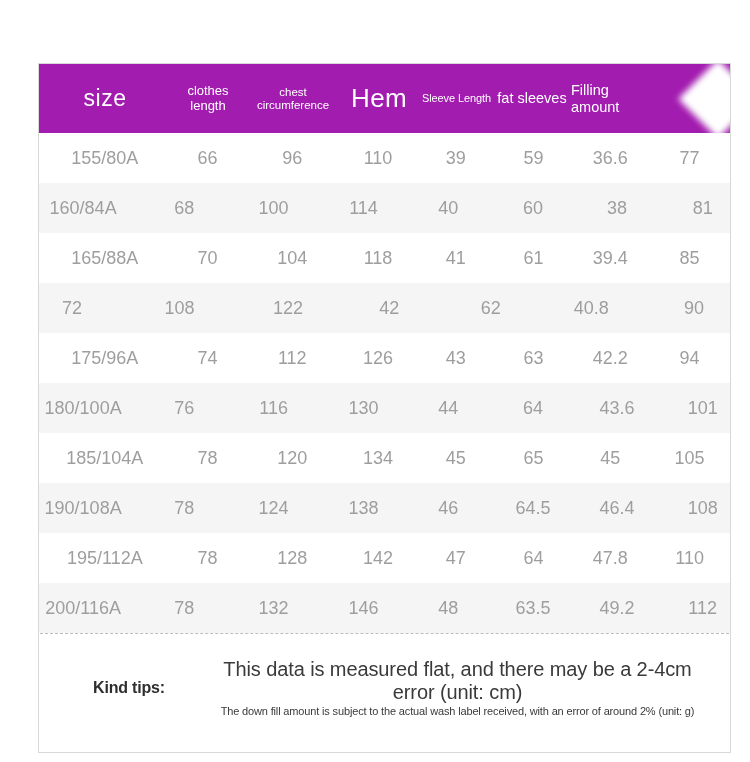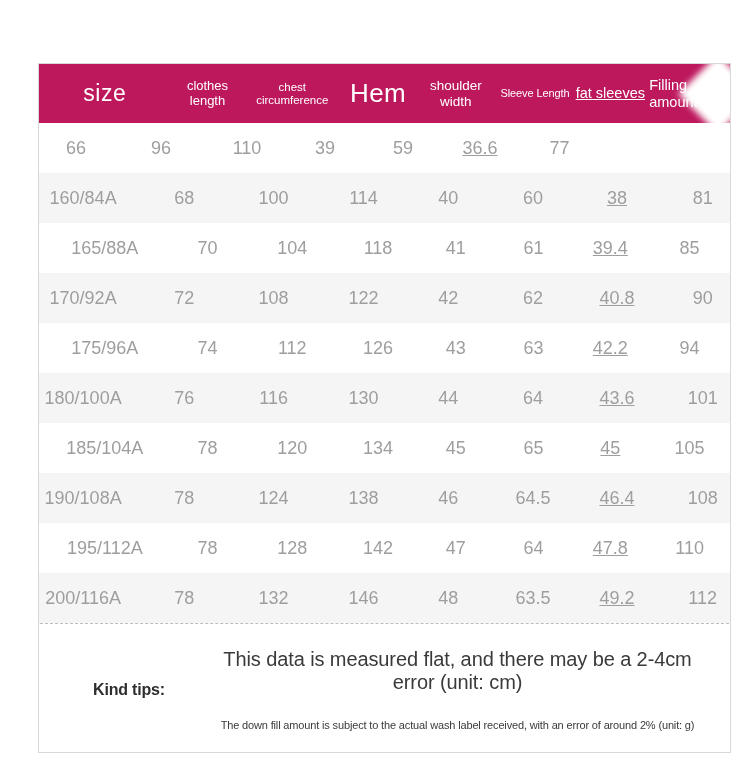--- a/index.html
+++ b/index.html
@@ -23,42 +23,42 @@
     height: 690px;
     box-sizing: border-box;
     border: 1px solid #d8d8d8;
     background: #ffffff;
     overflow: hidden;
   }
 
   
   #table-header {
     position: relative;
-    height: 59px;
-    background: #be185d;
+    height: 69px;
+    background: #a21caf;
     display: flex;
     align-items: center;
     overflow: hidden;
   }
   #table-header .hcell {
     color: #ffffff;
     text-align: center;
     line-height: 1.12;
     white-space: pre-line;
     box-sizing: border-box;
     padding: 0 2px;
     overflow: hidden;
   }
   .c0 { width: 132px; }
   .c1 { width:  74px; }
   .c2 { width:  96px; }
   .c3 { width:  76px; }
   .c4 { width:  80px; }
   .c5 { width:  76px; }
-  .c6 { width:  78px; text-decoration: underline; }
+  .c6 { width:  78px; }
   .c7 { width:  81px; }
 
   #table-header .c0 { font-size: 23px; font-weight: 400; letter-spacing: .5px; }
   #table-header .c1 { font-size: 13px; }
   #table-header .c2 { font-size: 11.5px; }
   #table-header .c3 { font-size: 26px; letter-spacing: .3px; }
   #table-header .c4 { font-size: 13.5px; }
   #table-header .c5 { font-size: 11px; font-stretch: condensed; letter-spacing: -.1px; text-align: right; }
   #table-header .c6 { font-size: 14.5px; }
   #table-header .c7 { font-size: 14.5px; text-align: left; padding-left: 0; }
@@ -125,45 +125,44 @@
     font-size: 20px;
     color: #3a3a3a;
     font-stretch: condensed;
     letter-spacing: -.1px;
   }
   #tip-line-2 {
     font-size: 11px;
     color: #3a3a3a;
     font-stretch: condensed;
     letter-spacing: -.15px;
-    margin-top: 25px;
+    margin-top: 1px;
   }
 </style>
 </head>
 <body>
 
 <div id="size-chart-card">
 
   <div id="table-header">
     <div class="hcell c0">size</div>
     <div class="hcell c1">clothes
 length</div>
     <div class="hcell c2">chest
 circumference</div>
     <div class="hcell c3">Hem</div>
-    <div class="hcell c4">shoulder
-width</div>
     <div class="hcell c5">Sleeve Length</div>
     <div class="hcell c6">fat sleeves</div>
     <div class="hcell c7">Filling amount</div>
     <div id="header-scroll-notch"></div>
   </div>
 
   <div id="table-body">
       <div class="trow">
+        <div class="cell c0">155/80A</div>
         <div class="cell c1">66</div>
         <div class="cell c2">96</div>
         <div class="cell c3">110</div>
         <div class="cell c4">39</div>
         <div class="cell c5">59</div>
         <div class="cell c6">36.6</div>
         <div class="cell c7">77</div>
       </div>
       <div class="trow alt">
         <div class="cell c0">160/84A</div>
@@ -179,21 +178,20 @@
         <div class="cell c0">165/88A</div>
         <div class="cell c1">70</div>
         <div class="cell c2">104</div>
         <div class="cell c3">118</div>
         <div class="cell c4">41</div>
         <div class="cell c5">61</div>
         <div class="cell c6">39.4</div>
         <div class="cell c7">85</div>
       </div>
       <div class="trow alt">
-        <div class="cell c0">170/92A</div>
         <div class="cell c1">72</div>
         <div class="cell c2">108</div>
         <div class="cell c3">122</div>
         <div class="cell c4">42</div>
         <div class="cell c5">62</div>
         <div class="cell c6">40.8</div>
         <div class="cell c7">90</div>
       </div>
       <div class="trow">
         <div class="cell c0">175/96A</div>

